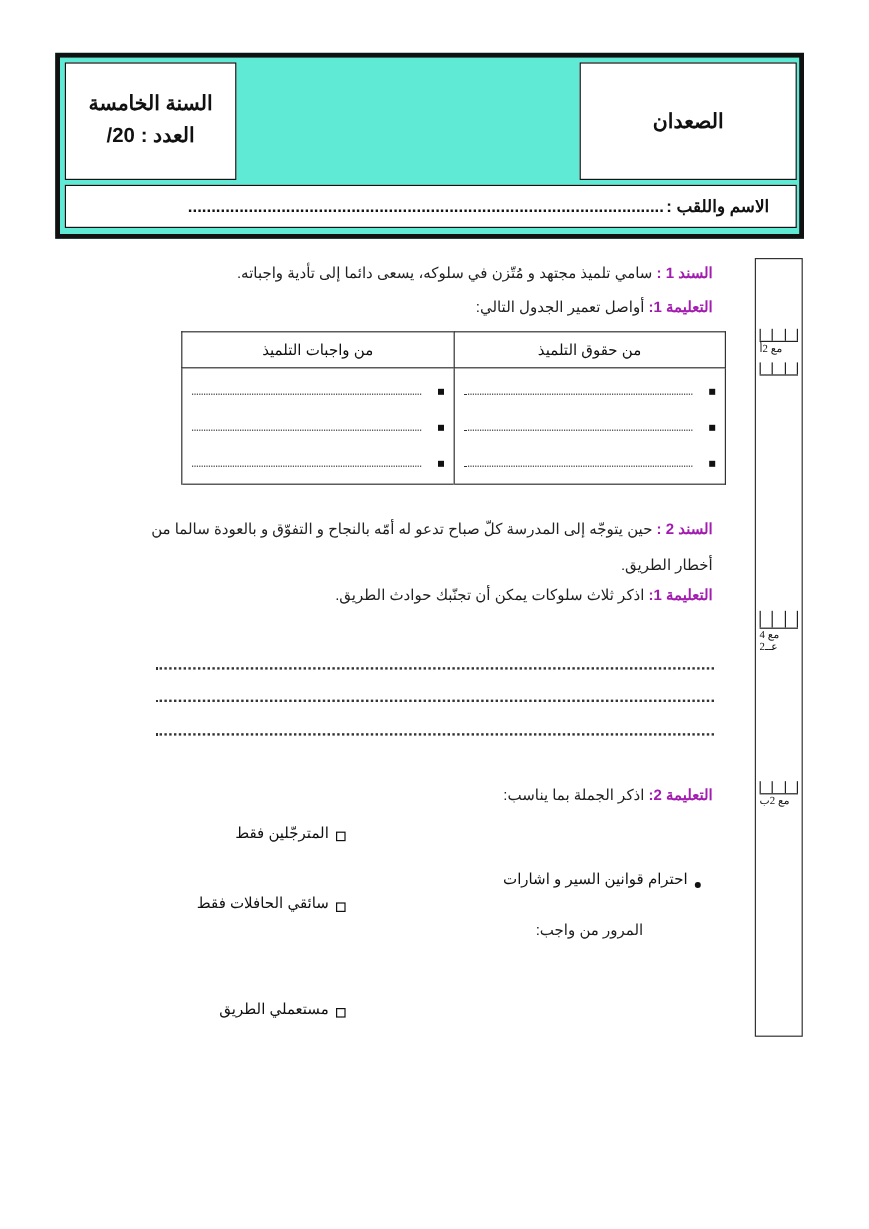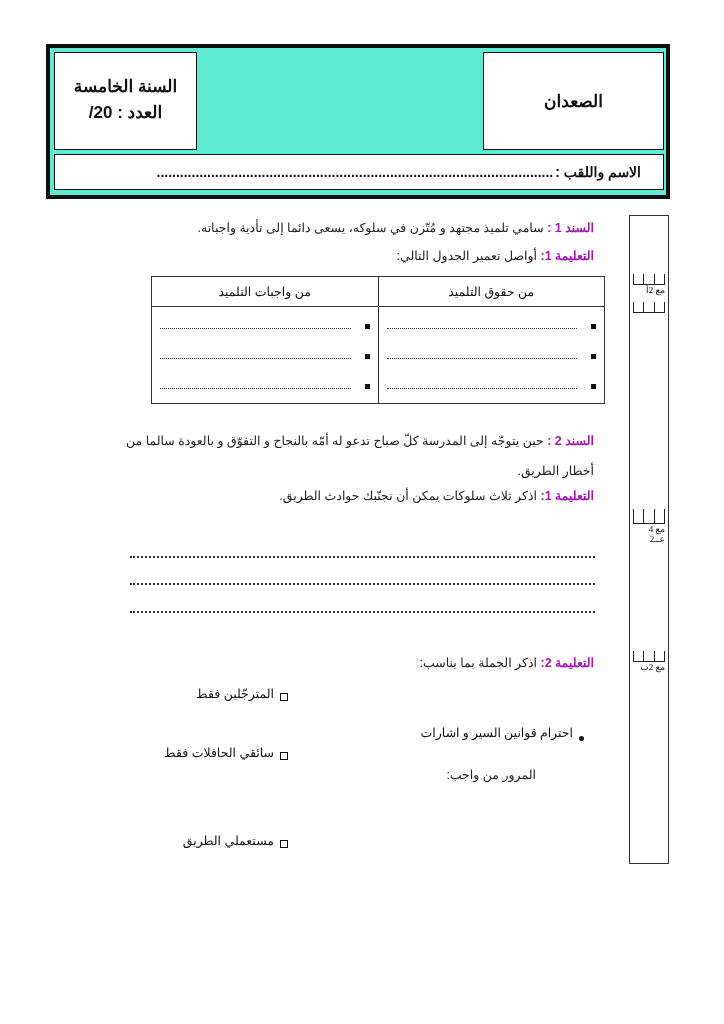--- a/index.html
+++ b/index.html
@@ -23,21 +23,21 @@
   .hb-mid .l3 { font-size:24px; line-height:30px; }
   .hb-right .l1, .hb-right .l2 { font-size:17px; line-height:27px; }
   .name-row { font-size:14px; padding-right:22px; display:flex; direction:rtl; align-items:center; gap:2px; width:100%; box-sizing:border-box; }
   .dots { letter-spacing:0px; font-weight:bold; }
 
   
   .margin-col { left:629px; top:215px; width:38px; height:647px; border:1px solid #333; }
   .grade { position:absolute; left:3px; width:32px; }
   .ticks { position:relative; height:10px; border-bottom:1px solid #222; }
   .ticks span { position:absolute; bottom:0; width:1px; height:10px; background:#222; }
-  .glabel { font-size:9px; line-height:10px; text-align:right; direction:rtl; font-family:"Liberation Serif",serif; }
+  .glabel { font-size:9px; line-height:10px; text-align:left; direction:rtl; font-family:"Liberation Serif",serif; }
 
   
   .para { direction:rtl; font-family:"Liberation Sans",sans-serif; font-size:12.5px; color:#222; }
   .para b { font-weight:bold; color:#a21caf; }
 
   
   .tbl { left:151px; top:276px; width:454px; border-collapse:collapse; border:1px solid #333; direction:rtl; }
   .tbl th { height:27px; font-weight:normal; font-size:12.5px; border:1px solid #333; font-family:"Liberation Sans",sans-serif; }
   .tbl td { border-left:1px solid #333; vertical-align:top; padding:4px 8px 2px 8px; }
   .tbl tr.body td { border-top:1px solid #333; }
@@ -168,21 +168,21 @@
 </div>
 <div class="abs long-dots" style="left:130px; top:556px; width:465px;"></div>
 <div class="abs long-dots" style="left:130px; top:583px; width:465px;"></div>
 <div class="abs long-dots" style="left:130px; top:611px; width:465px;"></div>
 
 <div class="abs para" style="right:130px; top:655px; width:470px;">
   <b>التعليمة 2:</b>
   <span>اذكر الجملة بما يناسب:</span>
 </div>
 
-<div class="abs opt" style="right:140px; top:725px;font-family:Liberation Serif, serif;">
+<div class="abs opt" style="right:140px; top:725px;">
   <span class="bullet"></span>
   <span>احترام قوانين السير و اشارات</span>
 </div>
 <div class="abs para" style="right:188px; top:767px;">المرور من واجب:</div>
 
 <div class="abs opt" style="right:436px; top:686px;">
   <span class="hollow-sq"></span>
   <span>المترجّلين فقط</span>
 </div>
 <div class="abs opt" style="right:436px; top:745px;">

